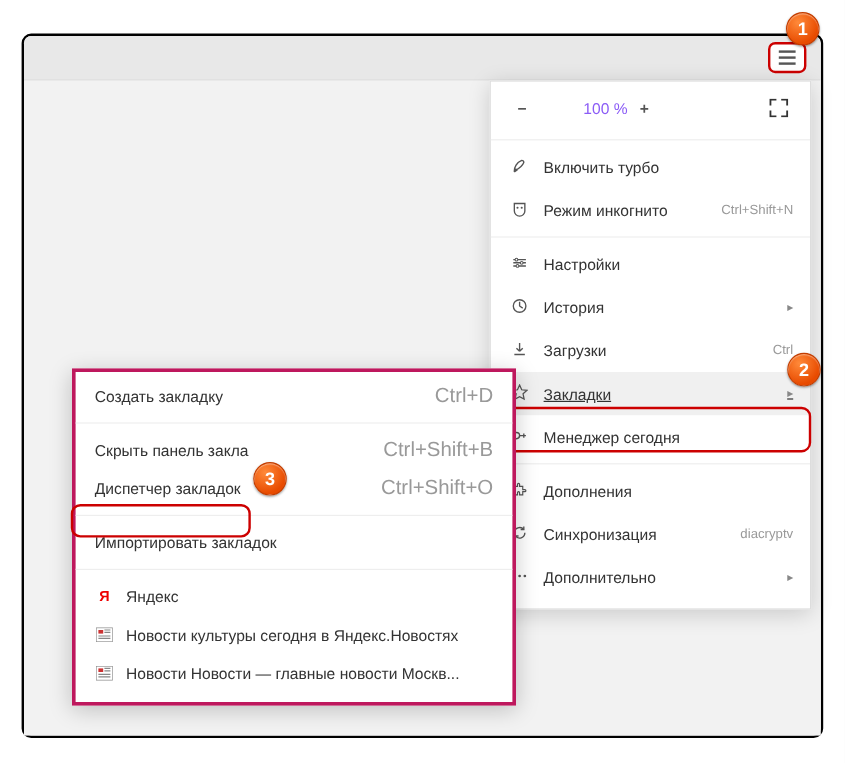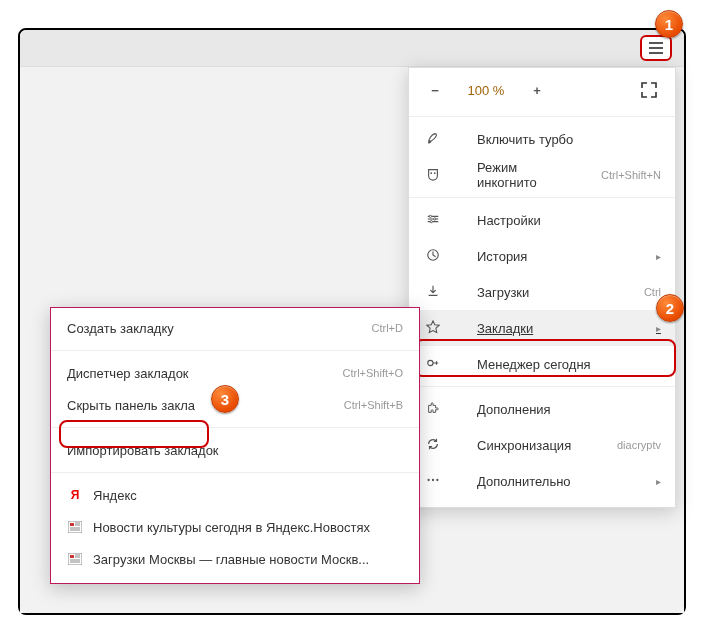--- a/index.html
+++ b/index.html
@@ -80,22 +80,22 @@
     height: 28px;
     display: flex;
     align-items: center;
     justify-content: center;
     font-weight: bold;
     color: #555;
     cursor: pointer;
   }
   .zoom-val {
     flex: 0 0 74px;
-    text-align: center;
-    color: #a16207;
+    text-align: right;
+    color: #8b5cf6;
   }
   .zoom-spacer { flex: 1; }
   .fs-btn {
     width: 28px;
     height: 28px;
     display: flex;
     align-items: center;
     justify-content: center;
     cursor: pointer;
     color: #333;
@@ -106,21 +106,20 @@
     margin: 4px 0;
   }
   .mitem {
     display: flex;
     align-items: center;
     height: 36px;
     padding: 0 14px;
     cursor: pointer;
     color: #333;
     position: relative;
-    gap: 24px;
   }
   .mitem .icon {
     width: 20px;
     flex: 0 0 20px;
     text-align: center;
     color: #555;
     font-size: 14px;
   }
   .mitem .label {
     flex: 1;
@@ -142,39 +141,39 @@
   }
   .red-outline {
     border: 2px solid #c00;
     border-radius: 8px;
     position: absolute;
     pointer-events: none;
   }
   
   .sub-menu {
     position: absolute;
-    left: 30px;
+    left: 40px;
     top: 240px;
     width: 370px;
     background: #fff;
-    border: 1px solid #be185d;
+    border: 3px solid #be185d;
     box-shadow: 0 4px 18px rgba(0,0,0,0.22);
     padding: 4px 0 8px 0;
   }
   .sitem {
     display: flex;
     align-items: center;
     height: 32px;
     padding: 0 16px;
     cursor: pointer;
     font-size: 13px;
     color: #333;
   }
   .sitem .label { flex: 1; }
-  .sitem .shortcut { font-size: 11px; color: #999; }
+  .sitem .shortcut { font-size: 17px; color: #999; }
   .sub-sep { height: 1px; background: #eee; margin: 6px 0; }
   .sitem .favicon {
     width: 16px;
     height: 16px;
     margin-right: 10px;
     flex: 0 0 16px;
     display: flex;
     align-items: center;
     justify-content: center;
     font-size: 12px;
@@ -341,27 +340,27 @@
     </div>
 
     <div class="red-outline" style="left:394px; top:272px; width:262px; height:38px;"></div>
 
     <div class="sub-menu">
       <div class="sitem">
         <span class="label">Создать закладку</span>
         <span class="shortcut">Ctrl+D</span>
       </div>
       <div class="sub-sep"></div>
+      <div class="sitem">
+        <span class="label">Скрыть панель закла</span>
+        <span class="shortcut">Ctrl+Shift+B</span>
+      </div>
       <div class="sitem highlight-target" id="manager-row">
         <span class="label">Диспетчер закладок</span>
         <span class="shortcut">Ctrl+Shift+O</span>
-      </div>
-      <div class="sitem">
-        <span class="label">Скрыть панель закла</span>
-        <span class="shortcut">Ctrl+Shift+B</span>
       </div>
       <div class="sub-sep"></div>
       <div class="sitem">
         <span class="label">Импортировать закладок</span>
       </div>
       <div class="sub-sep"></div>
       <div class="sitem">
         <span class="favicon" style="color:#e00; font-weight:bold;">Я</span>
         <span class="label clip">Яндекс</span>
       </div>
@@ -376,21 +375,21 @@
         <span class="label clip">Новости культуры сегодня в Яндекс.Новостях</span>
       </div>
       <div class="sitem">
         <span class="favicon">
           <svg width="14" height="12" viewBox="0 0 14 12">
               <rect x="0" y="0" width="14" height="12" fill="none" stroke="#888"></rect>
               <rect x="2" y="2" width="4" height="3" fill="#c33"></rect>
               <path d="M7 2h5M7 4h5M2 7h10M2 9h10" stroke="#888" stroke-width="1"></path>
             </svg>
         </span>
-        <span class="label clip">Загрузки Москвы — главные новости Москв...</span>
+        <span class="label clip">Новости Новости — главные новости Москв...</span>
       </div>
     </div>
 
     <div class="red-outline" style="left:39px; top:353px; width:150px; height:28px;"></div>
 
   </div>
 </div>
 
 <div class="badge" style="left:655px; top:10px;">1</div>
 <div class="badge" style="left:656px; top:294px;">2</div>

